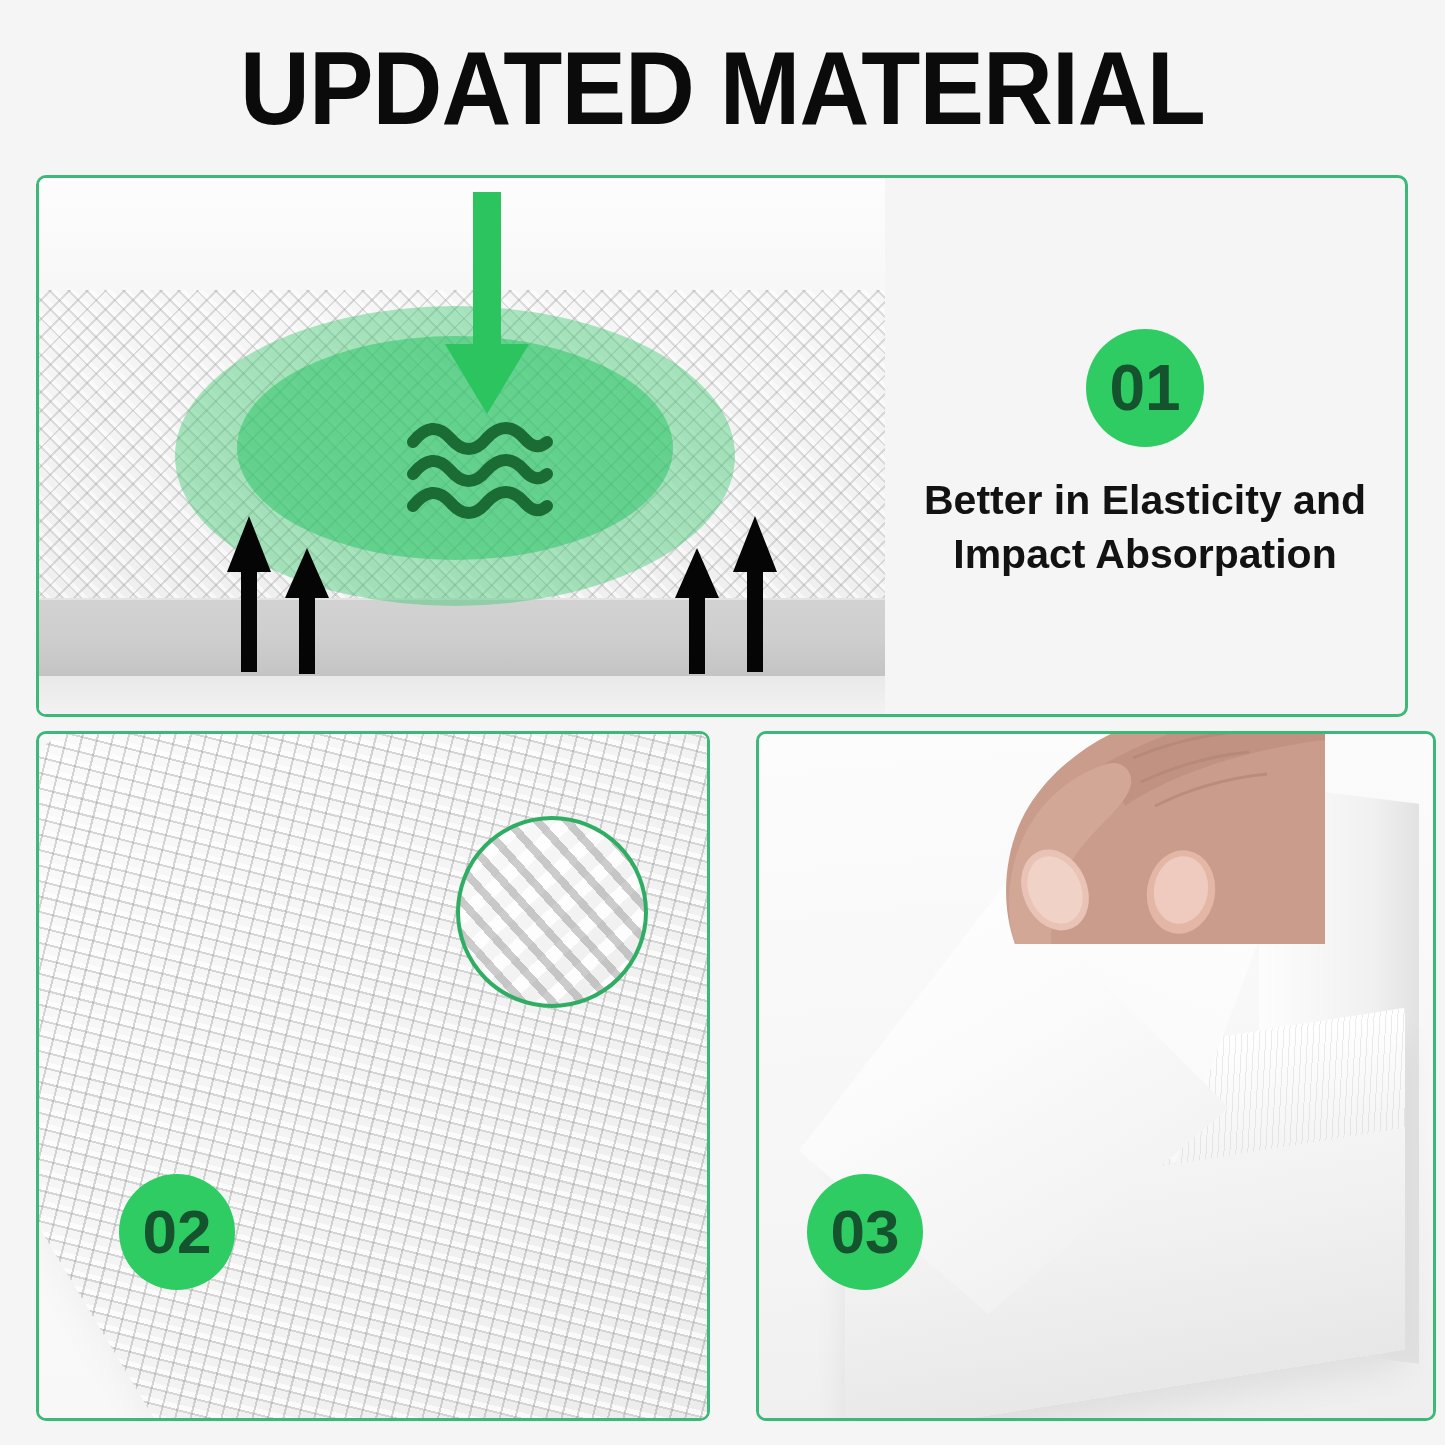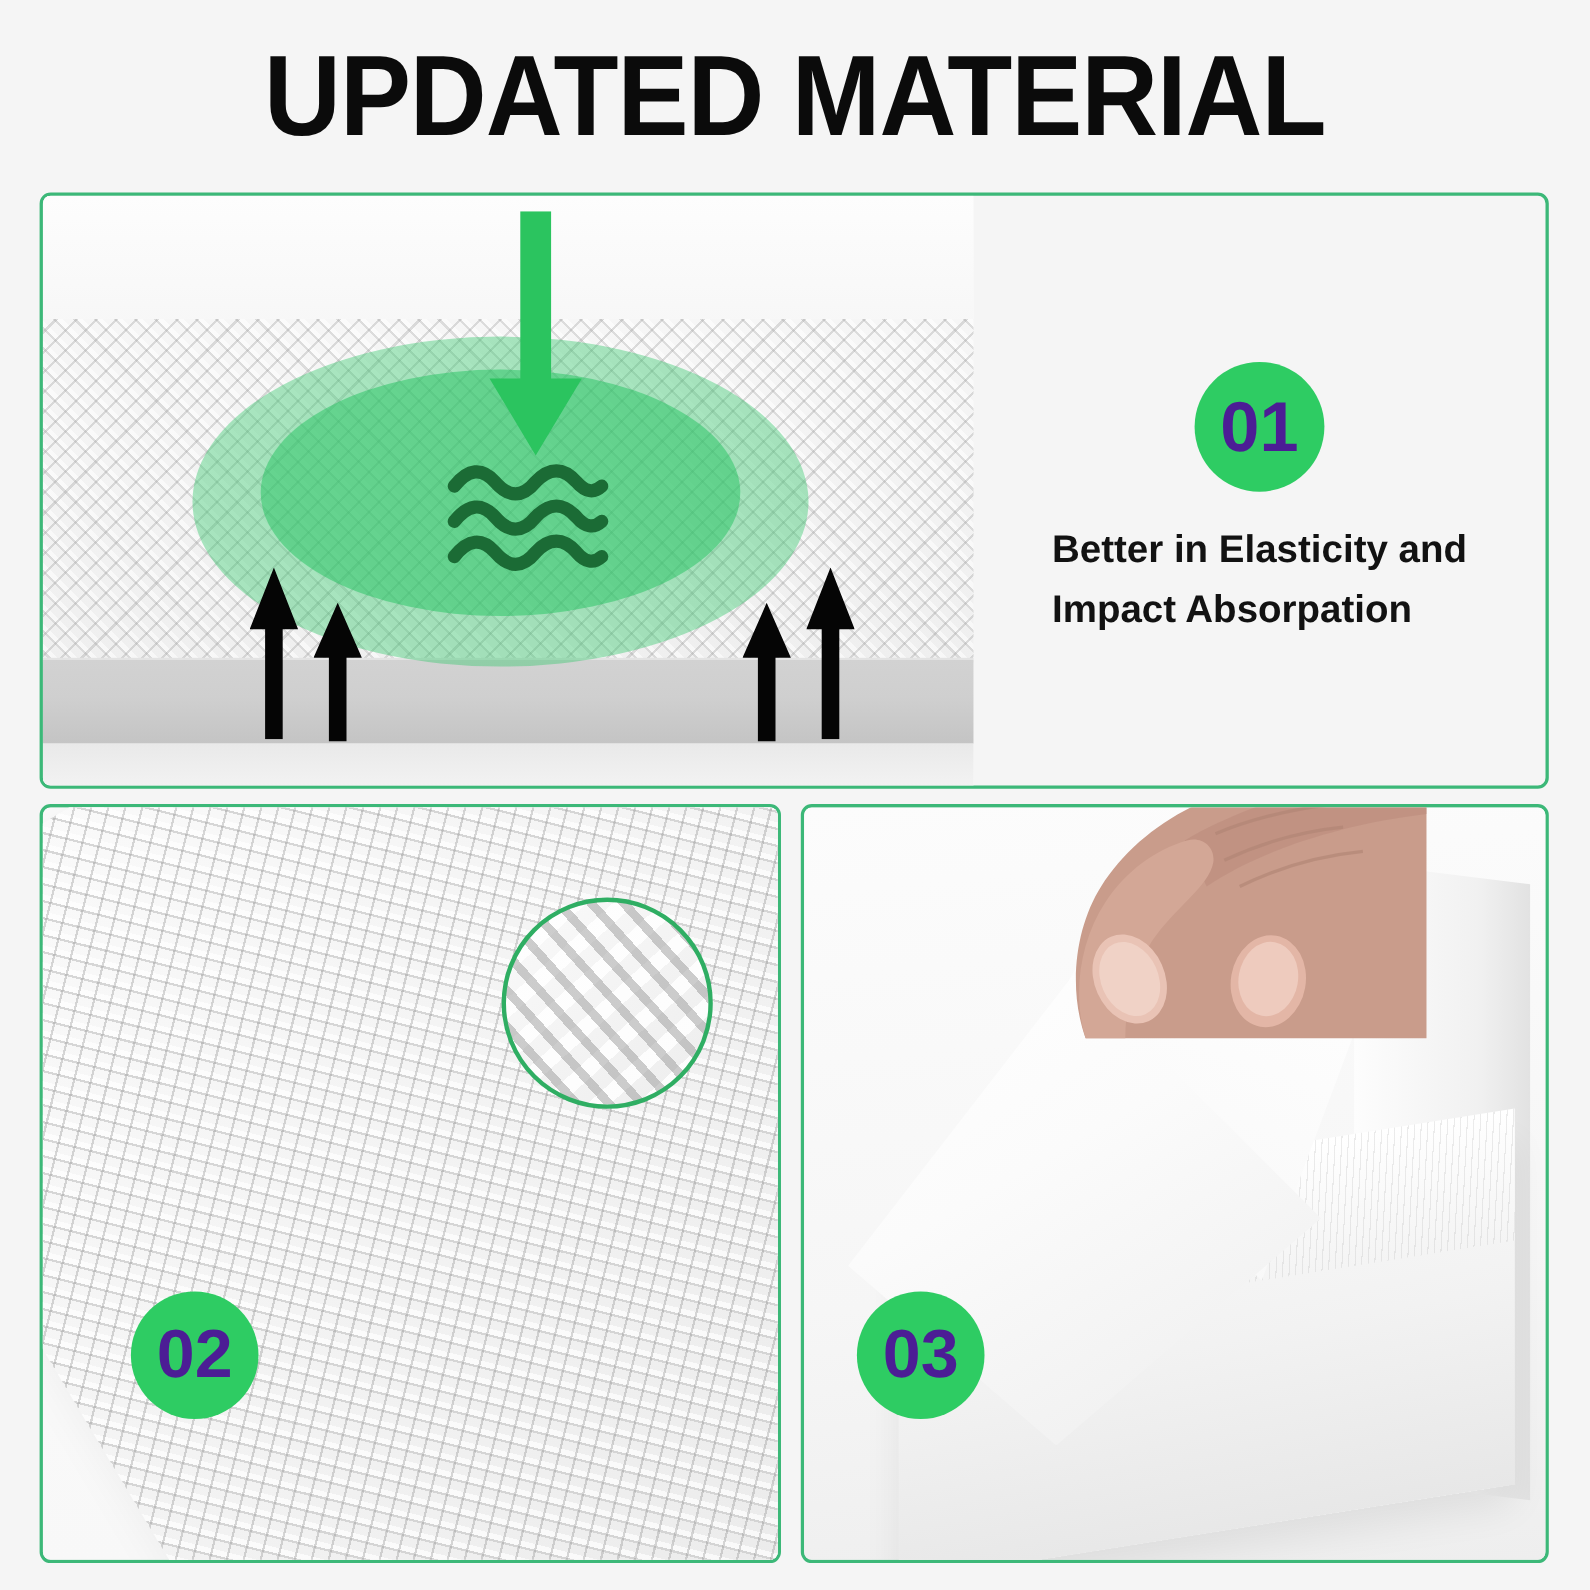--- a/index.html
+++ b/index.html
@@ -36,21 +36,21 @@
   
   .panel {
     position: absolute;
     border: 3px solid #3cb878;
     border-radius: 10px;
     background: #f5f5f5;
     overflow: hidden;
   }
   .panel-1 { left: 36px;  top: 175px;  width: 1372px; height: 542px; }
   .panel-2 { left: 36px;  top: 731px;  width: 674px;  height: 690px; }
-  .panel-3 { left: 728px; top: 731px;  width: 680px;  height: 690px; }
+  .panel-3 { left: 756px; top: 731px;  width: 680px;  height: 690px; }
 
   
   .p1-photo {
     position: absolute;
     left: 0; top: 0;
     width: 846px;
     height: 536px;
     background: #fbfbfb;
     overflow: hidden;
   }
@@ -129,37 +129,38 @@
     align-items: center;
     justify-content: center;
     padding-top: 18px;
   }
 
   
   .badge {
     width: 118px; height: 118px;
     border-radius: 50%;
     background: #2ecc63;
-    color: #4c1d95;
+    color: #14532d;
     display: flex;
     align-items: center;
     justify-content: center;
     font-size: 64px;
     font-weight: 700;
     line-height: 1;
     letter-spacing: 0px;
     flex: none;
   }
   .badge-02, .badge-03 { width: 116px; height: 116px; font-size: 62px; }
 
   
   .caption {
     margin-top: 26px;
+    text-align: center;
     color: #121212;
-    font-size: 35px;
+    font-size: 41px;
     line-height: 54px;
     font-weight: 700;
   }
   .caption-line { display: block; white-space: nowrap; }
 
   .overlay-badge {
     position: absolute;
     z-index: 6;
   }
   .overlay-caption {

